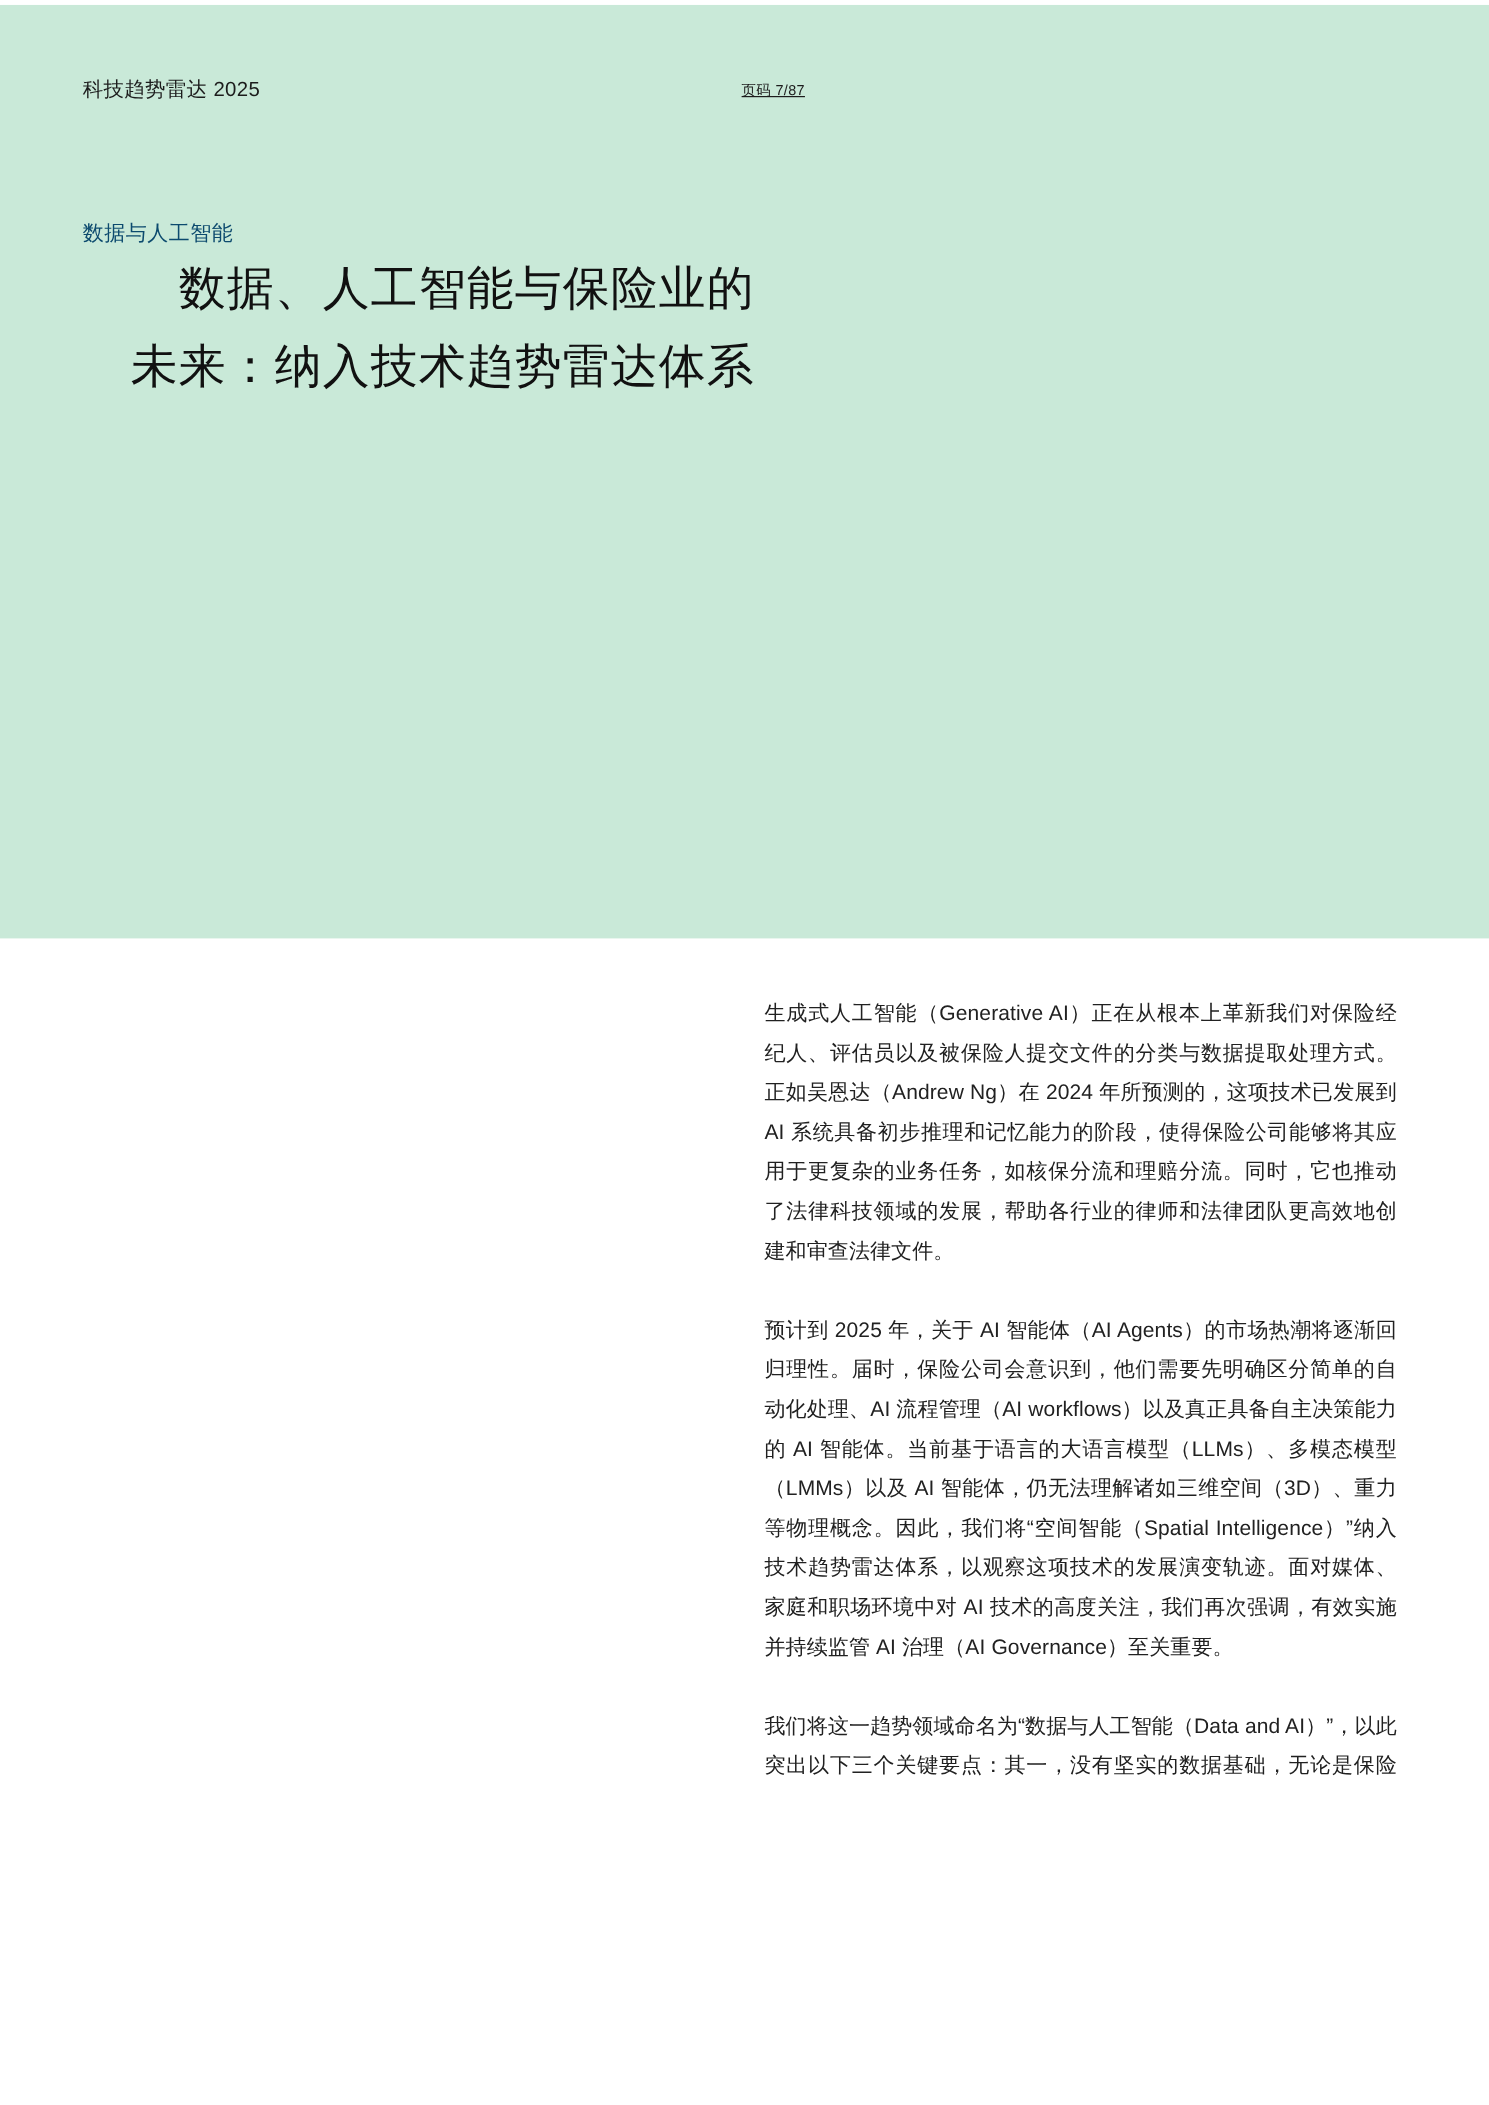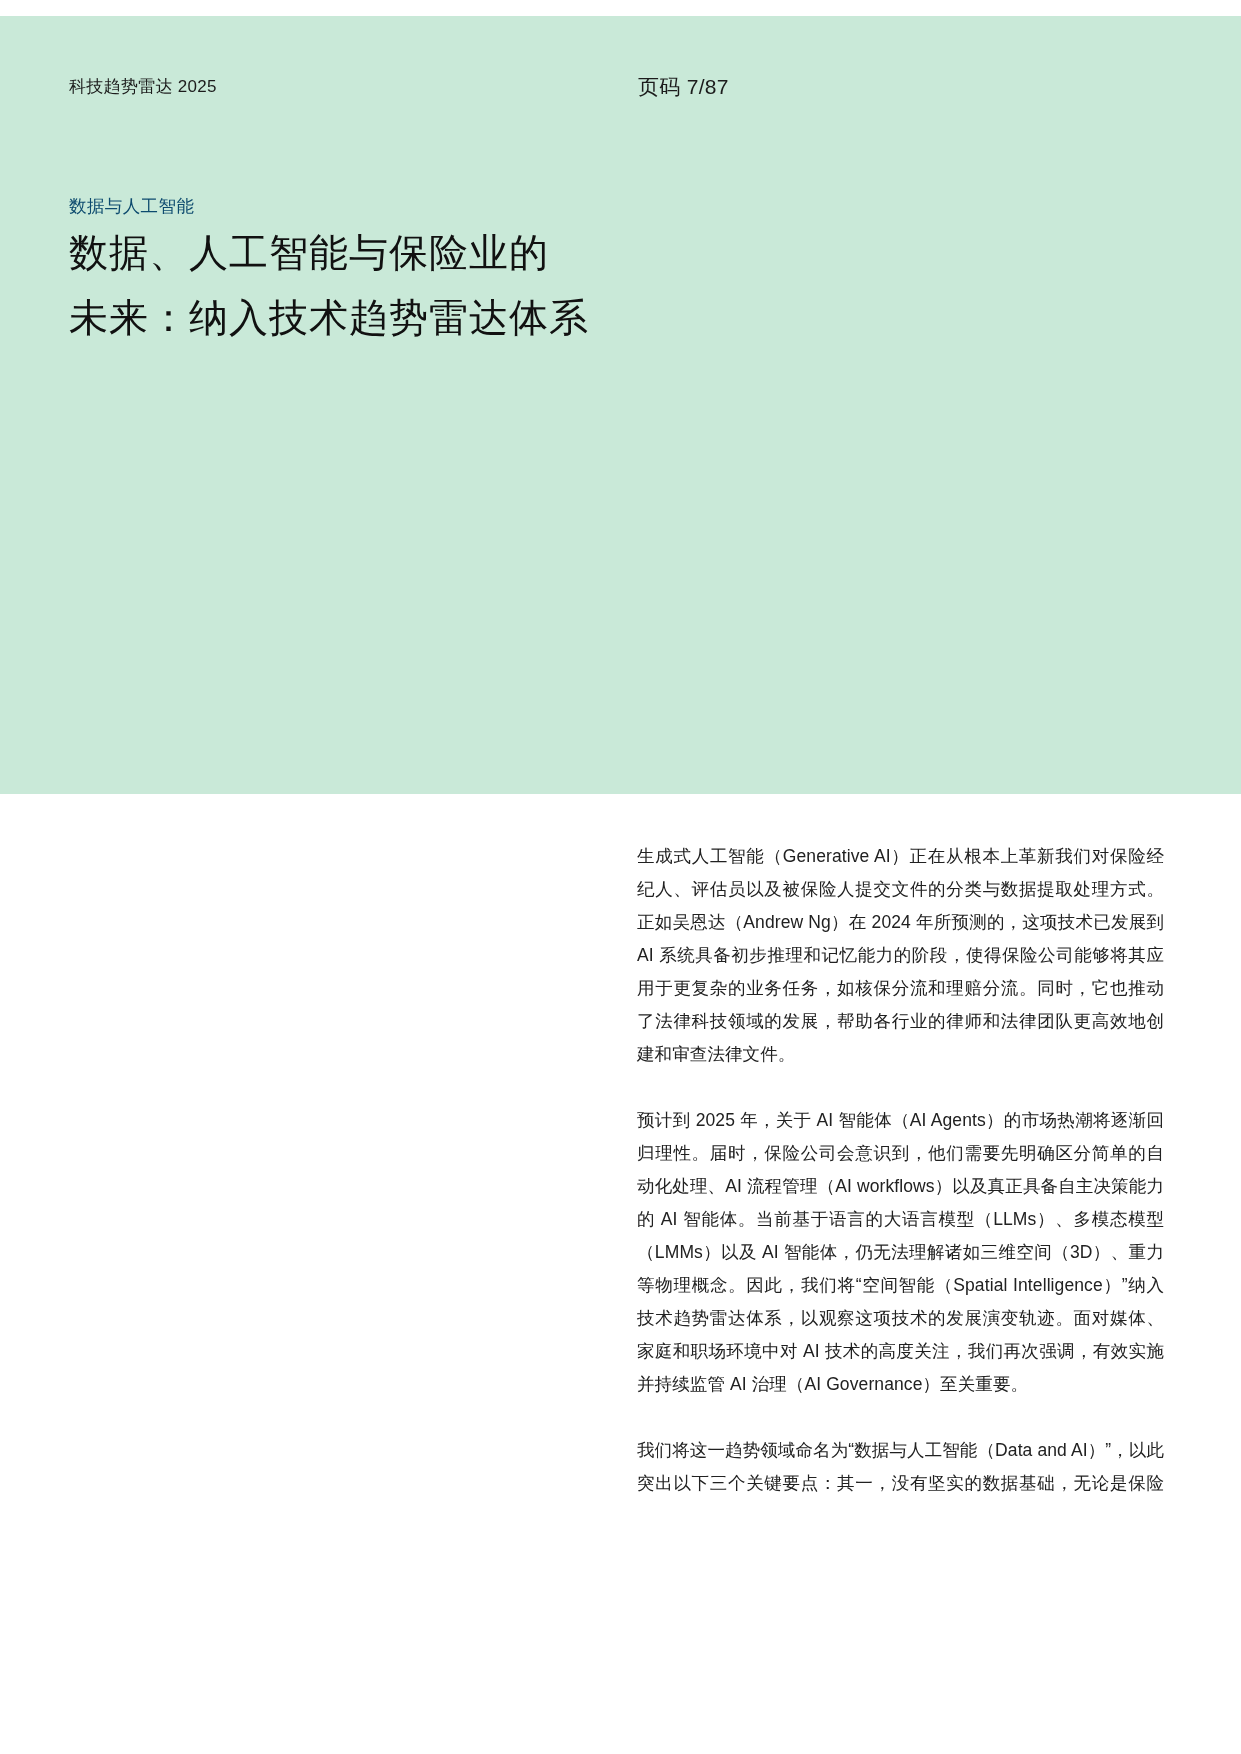--- a/index.html
+++ b/index.html
@@ -5,21 +5,21 @@
   html, body {
     margin: 0;
     padding: 0;
     background: #ffffff;
     font-family: "Liberation Sans", sans-serif;
   }
   .page {
     position: relative;
     width: 1241px;
     height: 1481px;
-    margin: 16px auto;
+    margin: 4px auto;
     background: #ffffff;
     overflow: hidden;
   }
   
   .hero-band {
     position: absolute;
     left: 0; top: 0;
     width: 100%;
     height: 778px;
     background: #c9e9d8;
@@ -27,44 +27,46 @@
   .topbar-brand {
     position: absolute;
     left: 69px; top: 60px;
     font-size: 17px;
     line-height: 22px;
     color: #1c1c1c;
     letter-spacing: 0.3px;
   }
   .topbar-page {
     position: absolute;
-    left: 638px; top: 60px;
-    font-size: 21px;
+    left: 618px; top: 60px;
+    font-size: 12px;
     line-height: 22px;
     color: #1c1c1c;
     letter-spacing: 0.3px;
+    text-decoration: underline;
   }
   .eyebrow {
     position: absolute;
     left: 69px; top: 178px;
     font-size: 17.5px;
     line-height: 24px;
     color: #0c4a6e;
     letter-spacing: 0.4px;
   }
   .hero-title {
     position: absolute;
     left: 69px; top: 204px;
     width: 560px;
     font-size: 39px;
     line-height: 65px;
     font-weight: 500;
     color: #111111;
     letter-spacing: 1px;
     margin: 0;
+    text-align: right;
   }
   .hero-title .tline { display: block; }
 
   
   .lead-col {
     position: absolute;
     left: 69px; top: 812px;
     width: 520px;
     font-size: 26px;
     line-height: 48.5px;

